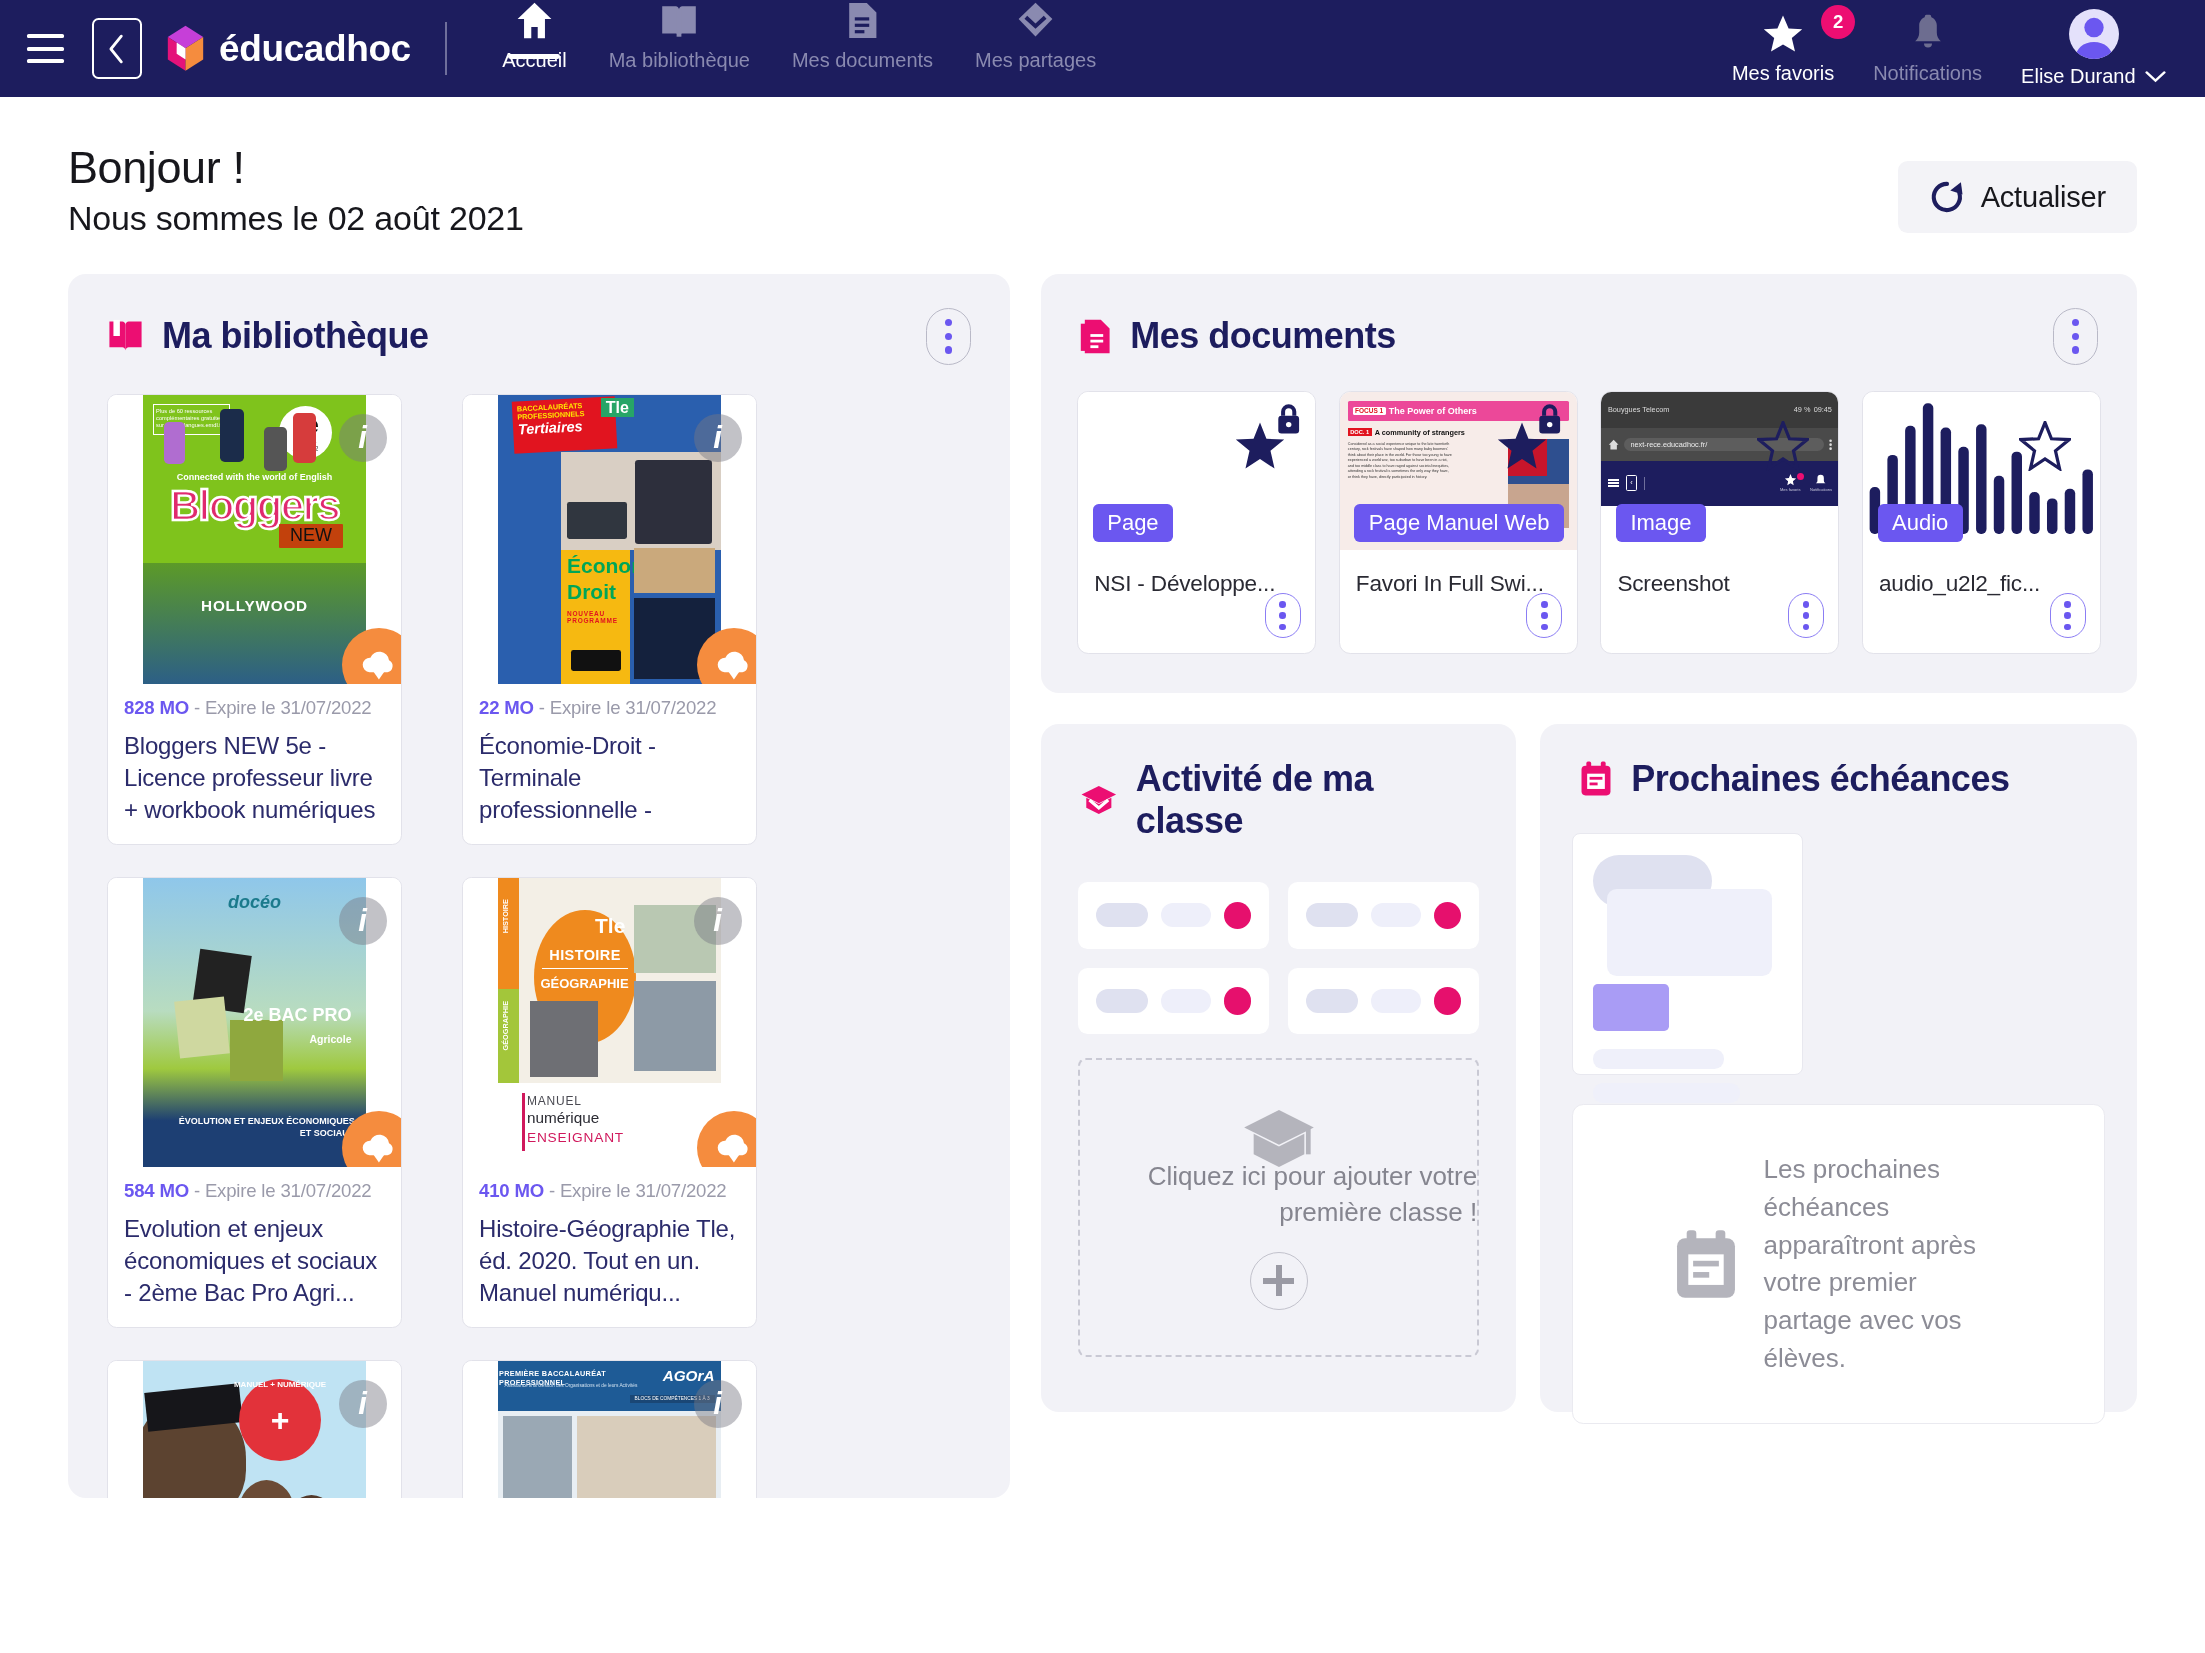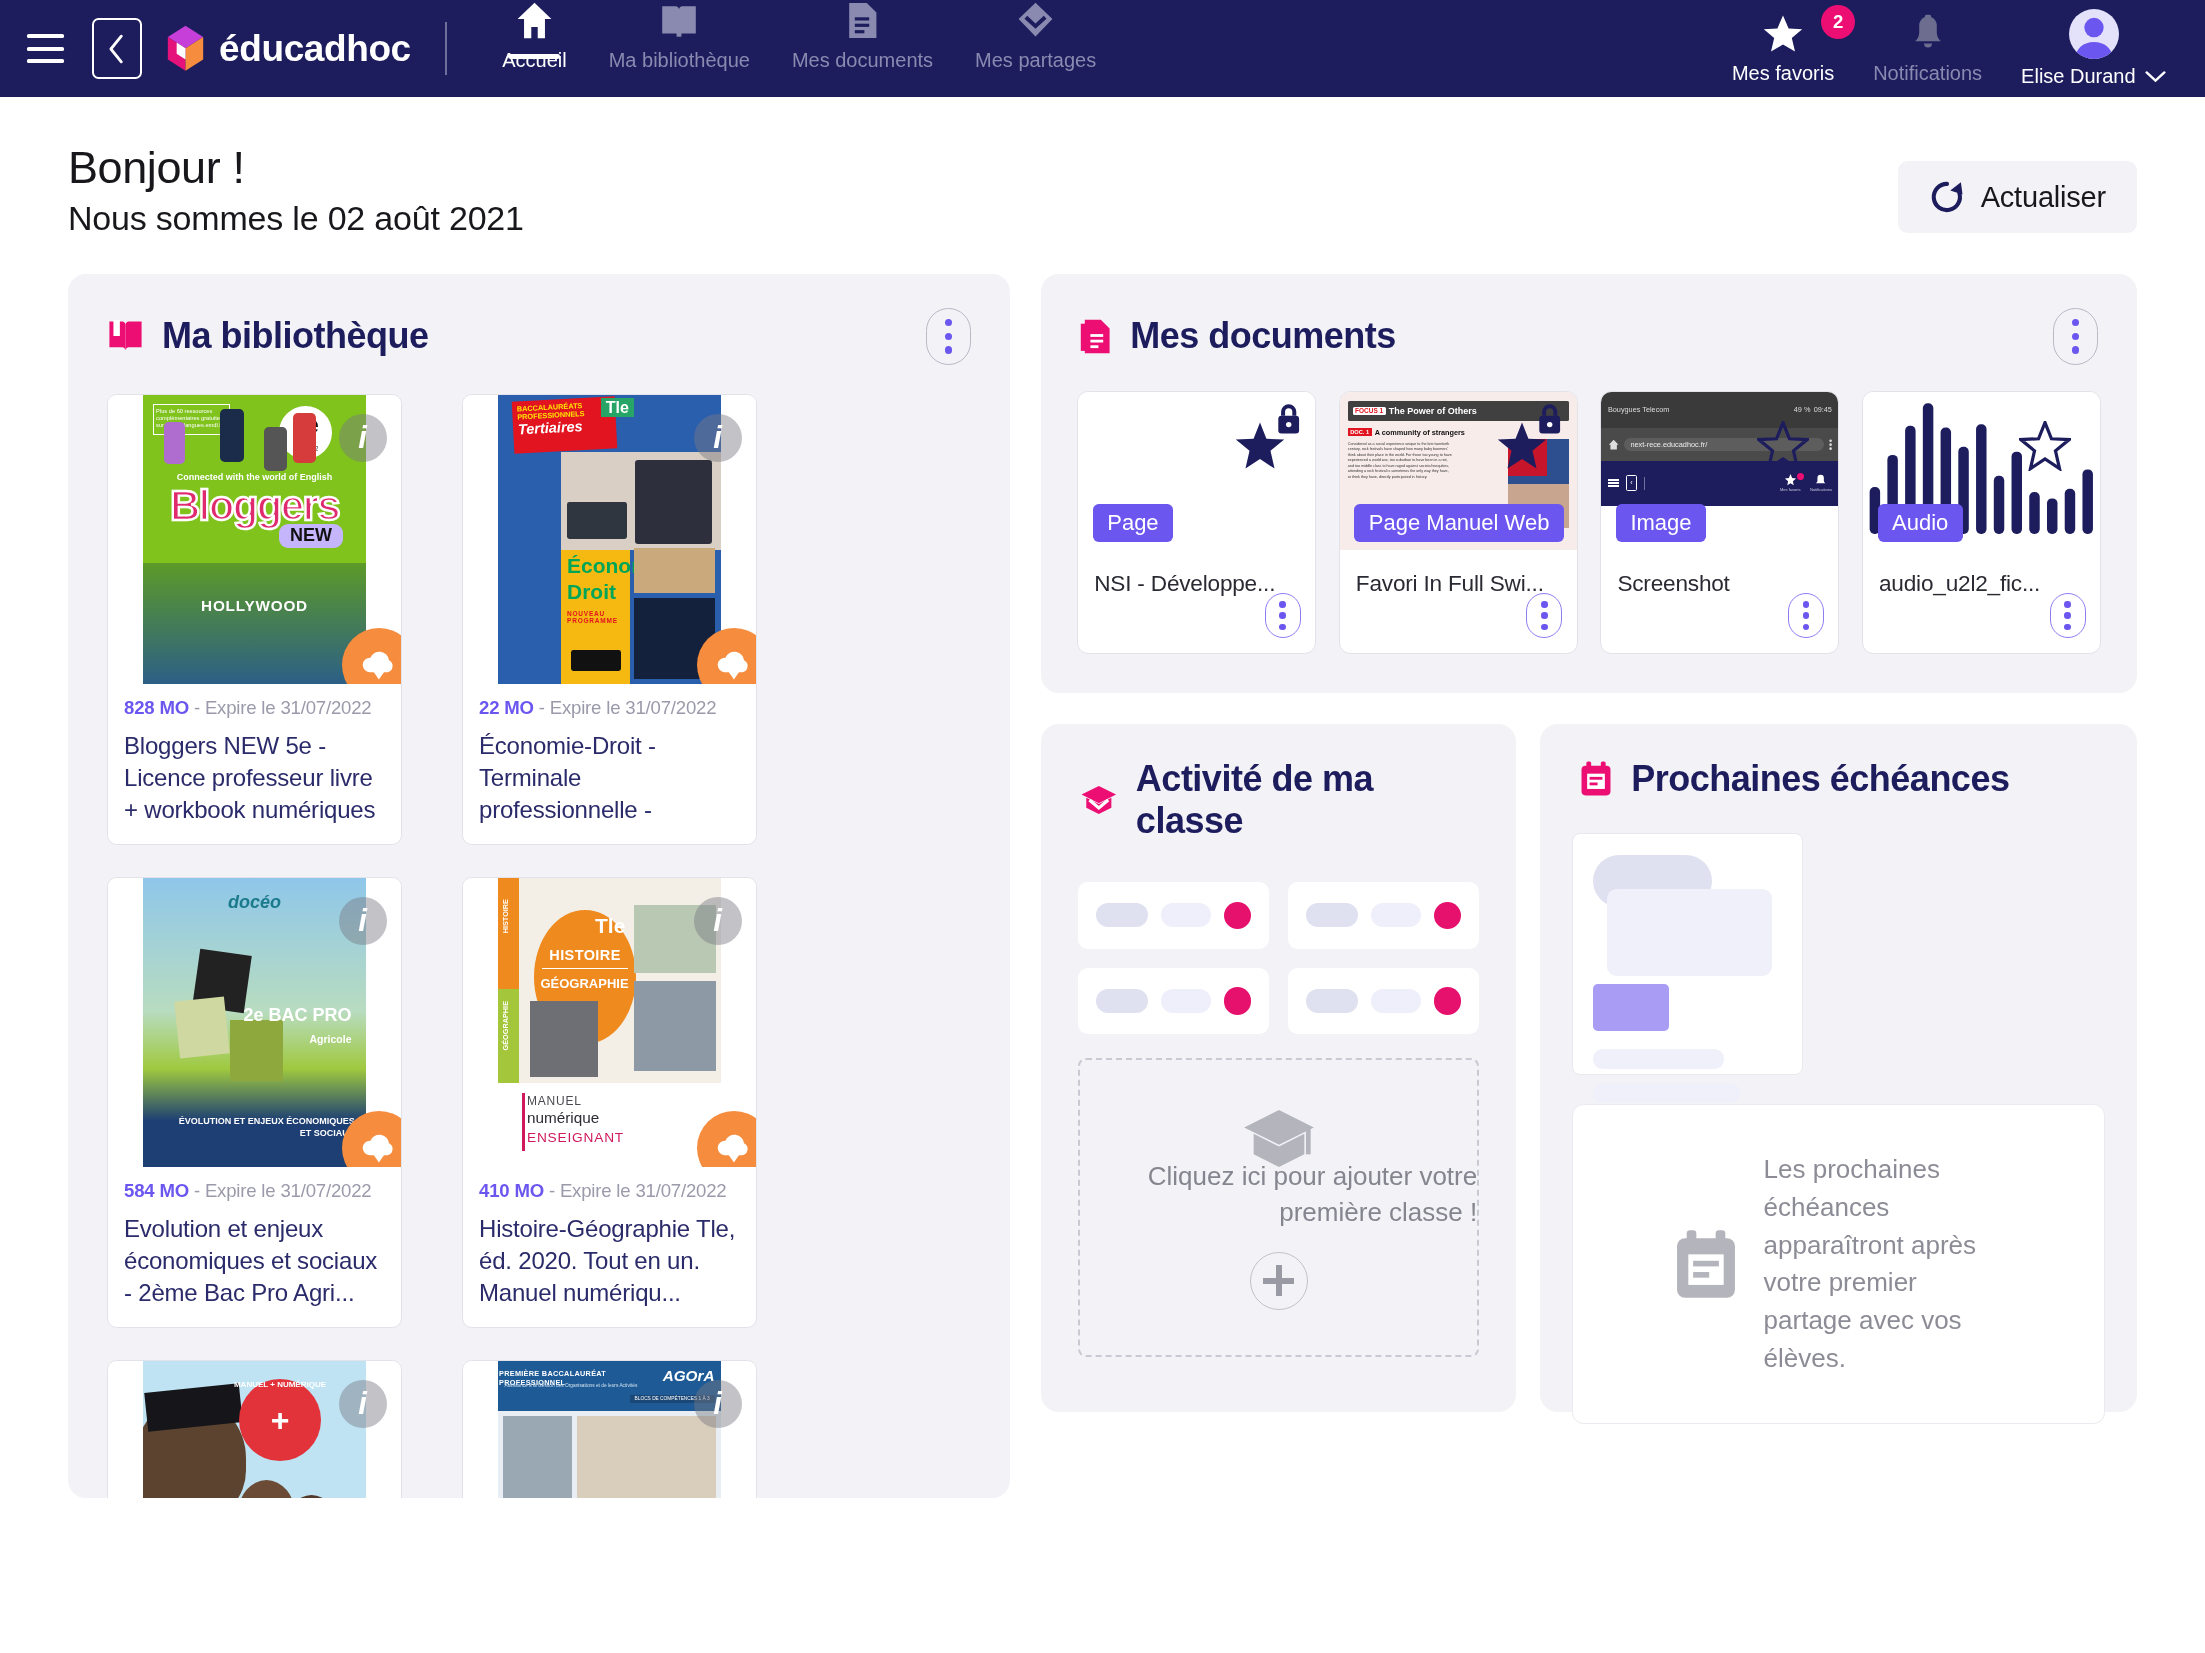--- a/index.html
+++ b/index.html
@@ -317,21 +317,21 @@
             <div class="book-cover">
               <div class="cover-img" style="background:#7fc31c">
                 <div style="position:absolute;left:9.7px;top:9.7px;width:77px;height:31px;border:0.8px solid #fff;color:#fff;font-size:5.7px;padding:2.4px;line-height:1.3;">Plus de 60 ressources complémentaires gratuites sur espacelangues.emdl.fr</div>
                 <div style="position:absolute;right:34px;top:11.3px;width:53px;height:53px;border-radius:50%;background:#fff;display:flex;flex-direction:column;align-items:center;justify-content:center;">
                   <span style="font-size:24px;font-weight:700;color:#111;line-height:1">5e</span>
                   <span style="font-size:6.5px;color:#333;margin-top:1.6px">Cycle 4</span>
                   <span style="font-size:6.5px;color:#333">A1 → A2</span>
                 </div>
                 <div style="position:absolute;left:0;right:0;top:77px;text-align:center;color:#fff;font-size:9px;font-weight:700">Connected with the world of English</div>
                 <div style="position:absolute;left:0;right:0;top:87px;text-align:center;font-size:42px;font-weight:700;color:#e02a6e;-webkit-text-stroke:2.4px #fff;letter-spacing:-1.6px">Bloggers</div>
-                <div style="position:absolute;right:22.6px;top:129px;background:#c4b5fd;color:#111;font-size:18px;font-weight:700;padding:1.6px 11.3px;border-radius:9px">NEW</div>
+                <div style="position:absolute;right:22.6px;top:129px;background:#c2410c;color:#111;font-size:18px;font-weight:400;padding:1.6px 11.3px;border-radius:1px">NEW</div>
                 <div style="position:absolute;left:0;right:0;bottom:0;height:121px;background:linear-gradient(#5c9a28,#2c5f86);"></div>
                 <div style="position:absolute;left:0;right:0;bottom:69px;text-align:center;color:#fff;font-size:15.3px;font-weight:700;letter-spacing:0.8px">HOLLYWOOD</div>
                 <div style="position:absolute;left:21px;top:27.4px;width:21px;height:42px;background:#b06dd0;border-radius:4.8px"></div>
                 <div style="position:absolute;left:77px;top:14.5px;width:24px;height:53px;background:#1b2c4a;border-radius:4.8px"></div>
                 <div style="position:absolute;left:121px;top:32px;width:22.6px;height:44px;background:#555;border-radius:4.8px"></div>
                 <div style="position:absolute;left:150px;top:18px;width:22.6px;height:50px;background:#d63c3c;border-radius:4.8px"></div>
               </div>
               <span class="info-dot">i</span>
               <span class="dl-badge">
                 <svg width="39" height="34" viewBox="0 0 48 42">
@@ -534,21 +534,21 @@
               <div class="doc-kebab">
                   <i></i>
                   <i></i>
                   <i></i>
                 </div>
             </div>
           </div>
 
           <div class="doc-card">
             <div class="doc-thumb" style="background:#f7ece9">
-              <div style="position:absolute;left:8px;right:8px;top:9.7px;height:19.4px;background:#404040;border-radius:1.6px;display:flex;align-items:center;padding:0 4.8px;gap:3.2px">
+              <div style="position:absolute;left:8px;right:8px;top:9.7px;height:19.4px;background:#ec4899;border-radius:1.6px;display:flex;align-items:center;padding:0 4.8px;gap:3.2px">
                 <span style="background:#fff;color:#e1141f;font-size:6.5px;font-weight:700;padding:0.8px 2.4px;border-radius:1.6px">FOCUS 1</span>
                 <span style="color:#fff;font-size:9px;font-weight:700">The Power of Others</span>
               </div>
               <div style="position:absolute;left:8px;top:36px;display:flex;gap:3.2px;align-items:center">
                 <span style="background:#e1141f;color:#fff;font-size:5.7px;font-weight:700;padding:0.8px 2.4px">DOC. 1</span>
                 <span style="color:#111;font-size:7.3px;font-weight:700">A community of strangers</span>
               </div>
               <div style="position:absolute;left:8px;top:50px;width:105px;font-size:3.7px;color:#333;line-height:1.5">Considered as a social experience unique to the late twentieth century, rock festivals have shaped how many baby boomers' think about their place in the world. For those too young to have experienced a world war, too suburban to have been in a riot, and too middle class to have raged against societal inequities, attending a rock festival is sometimes the only way they have, or think they have, directly participated in history.</div>
               <div style="position:absolute;right:8px;top:47px;width:61px;height:89px;background:#2e4f8f;overflow:hidden">
                 <div style="position:absolute;left:-3.2px;top:0;width:42px;height:37px;background:#c7152b"></div>

